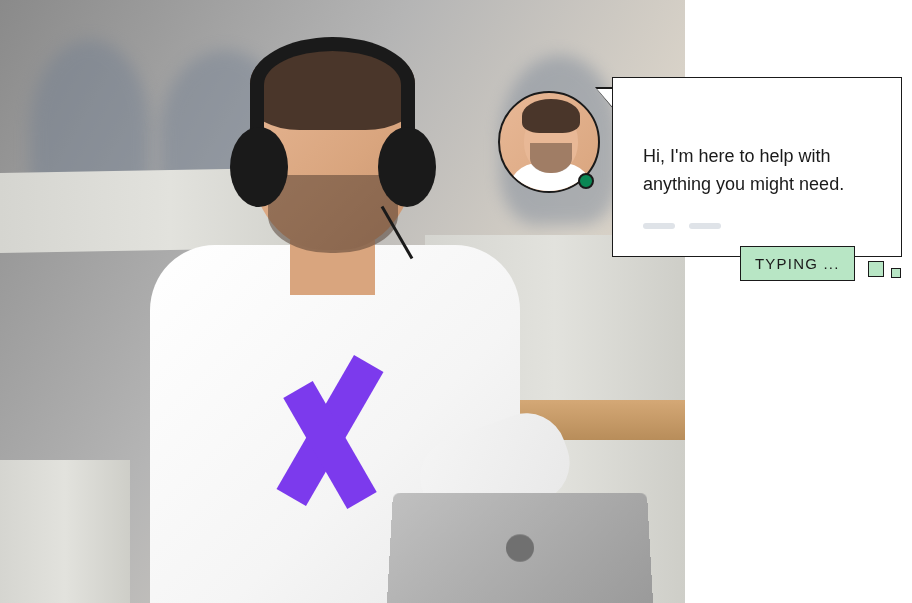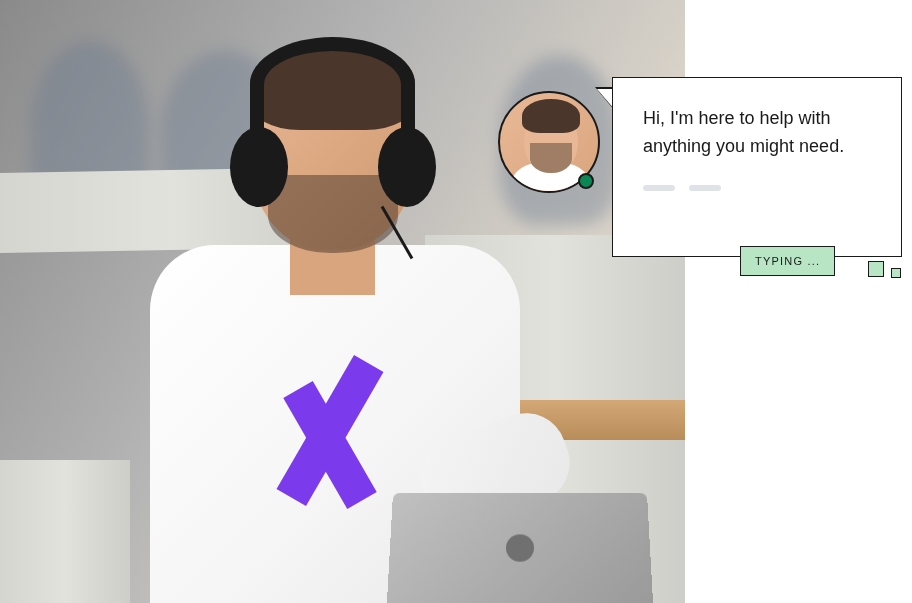--- a/index.html
+++ b/index.html
@@ -297,20 +297,21 @@
       border-style: solid;
       border-width: 0 18px 21px 0;
       border-color: transparent #fff transparent transparent;
     }
     
     .chat-text {
       font-size: 18px;
       line-height: 1.55;
       color: #1a1a1a;
       margin-bottom: 24px;
+      margin-top: 38px;
     }
     
     .chat-dashes {
       display: flex;
       gap: 14px;
     }
     .chat-dashes span {
       display: block;
       width: 32px;
       height: 6px;
@@ -318,21 +319,21 @@
       border-radius: 3px;
     }
     
     .typing-badge {
       position: absolute;
       left: 740px;
       top: 246px;
       background: #b8e6c5;
       border: 1.5px solid #1a1a1a;
       padding: 8px 14px;
-      font-size: 11px;
+      font-size: 15px;
       letter-spacing: 1.2px;
       font-weight: 400;
       color: #1a1a1a;
     }
     
     .deco-box {
       position: absolute;
       border: 1.5px solid #1a1a1a;
       background: #b8e6c5;
     }

